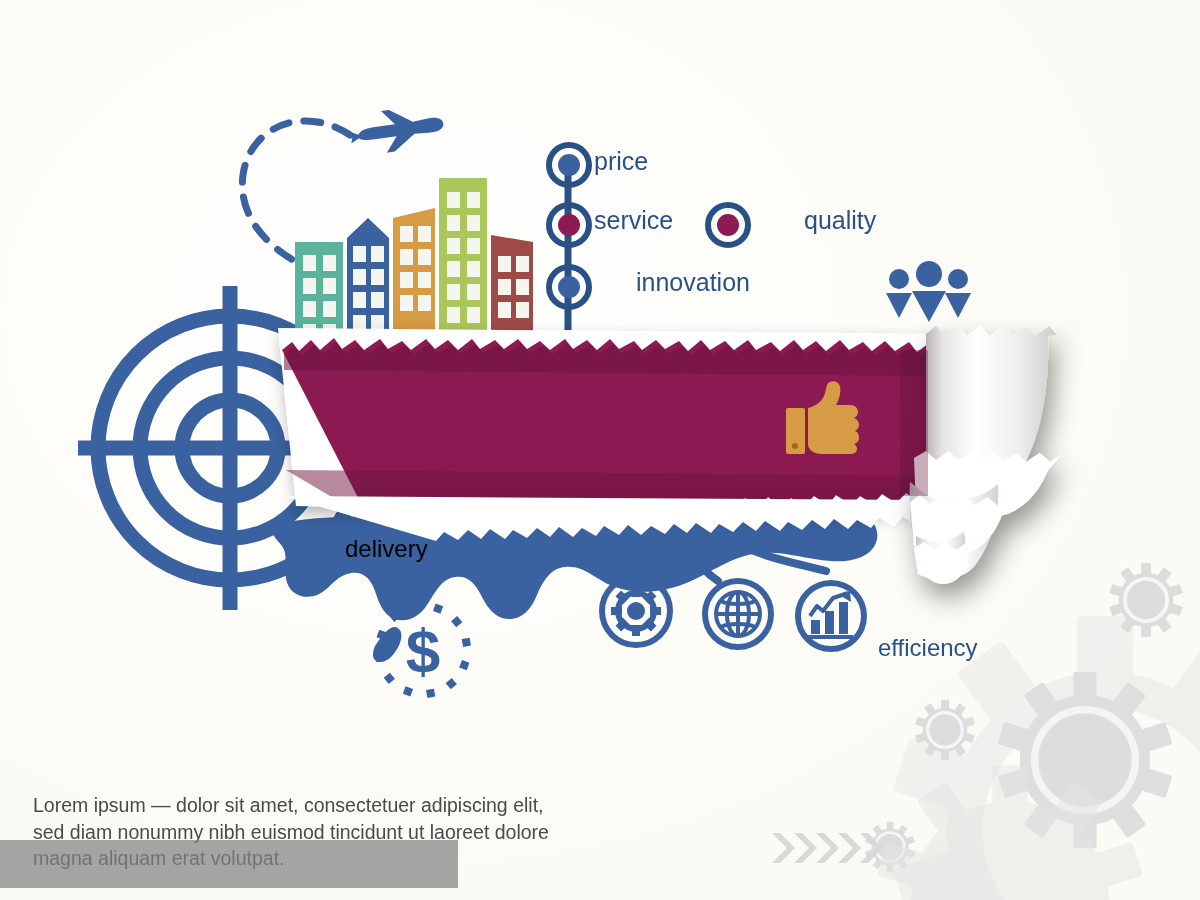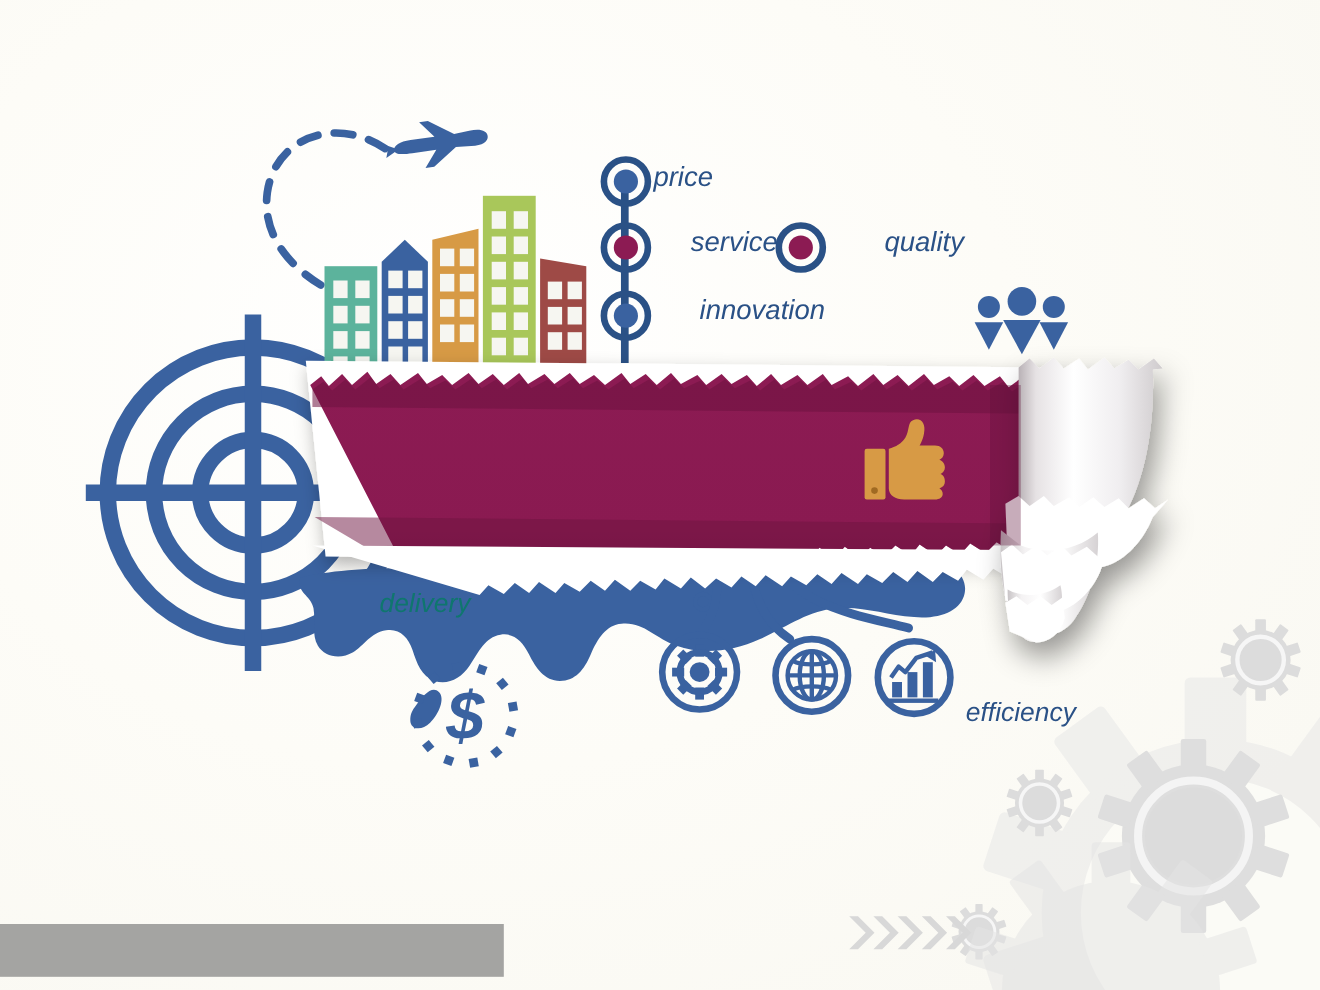--- a/index.html
+++ b/index.html
@@ -7,21 +7,20 @@
     padding: 0;
     background: #ffffff;
   }
   #stage {
     position: relative;
     width: 1200px;
     height: 900px;
     overflow: hidden;
     background: #fdfdf9;
     font-family: "Liberation Sans", sans-serif;
-    font-style: italic;
   }
   #bg-gradient {
     position: absolute;
     inset: 0;
     background:
       radial-gradient(ellipse 900px 700px at 35% 35%, #ffffff 0%, #fdfcf7 55%, #faf9f3 100%);
   }
   .abs { position: absolute; }
   svg { display: block; overflow: visible; }
 
@@ -71,29 +70,29 @@
   }
 
   
   .bullet-label {
     position: absolute;
     font-size: 25px;
     color: #2a5186;
     white-space: nowrap;
   }
   #label-price      { left: 594px; top: 147px; }
-  #label-service    { left: 628px; top: 206px; }
+  #label-service    { left: 594px; top: 206px; }
   #label-quality    { left: 804px; top: 206px; }
   #label-innovation { left: 592px; top: 268px; margin-left: 44px; }
   #label-efficiency { left: 878px; top: 634px; font-size: 24px; }
   #label-delivery {
     position: absolute;
     left: 345px; top: 535px;
     font-size: 24px;
-    color: #0f766e;
+    color: #000000;
     white-space: nowrap;
   }
   #banner-word {
     position: absolute;
     left: 404px;
     top: 388px;
     font-size: 62px;
     font-weight: bold;
     letter-spacing: 1px;
     color: #ffffff;
@@ -516,15 +515,18 @@
       <path d="M26,30 C26,30 36,28 41,20 C45,13 43,6 48,4 C55,1 60,7 58,16
                C57,22 54,27 54,27 L68,27 C73,27 76,30 76,34 C76,37 74,39 72,40
                C75,41 77,44 77,47 C77,50 75,52 73,53 C76,54 77,57 77,60
                C77,63 75,65 72,66 C74,67 75,69 75,71 C75,74 72,76 68,76
                L40,76 C32,76 26,72 26,66 Z"></path>
       <rect x="4" y="30" width="19" height="46" rx="2"></rect>
       <circle cx="13" cy="68" r="3" fill="#a06a22"></circle>
     </g>
   </svg>
 
+  <div id="sample-body">Lorem ipsum — dolor sit amet, consectetuer adipiscing elit,
+sed diam nonummy nibh euismod tincidunt ut laoreet dolore
+magna aliquam erat volutpat.</div>
 
   <div id="watermark"></div>
 </div>
 
 </body></html>

